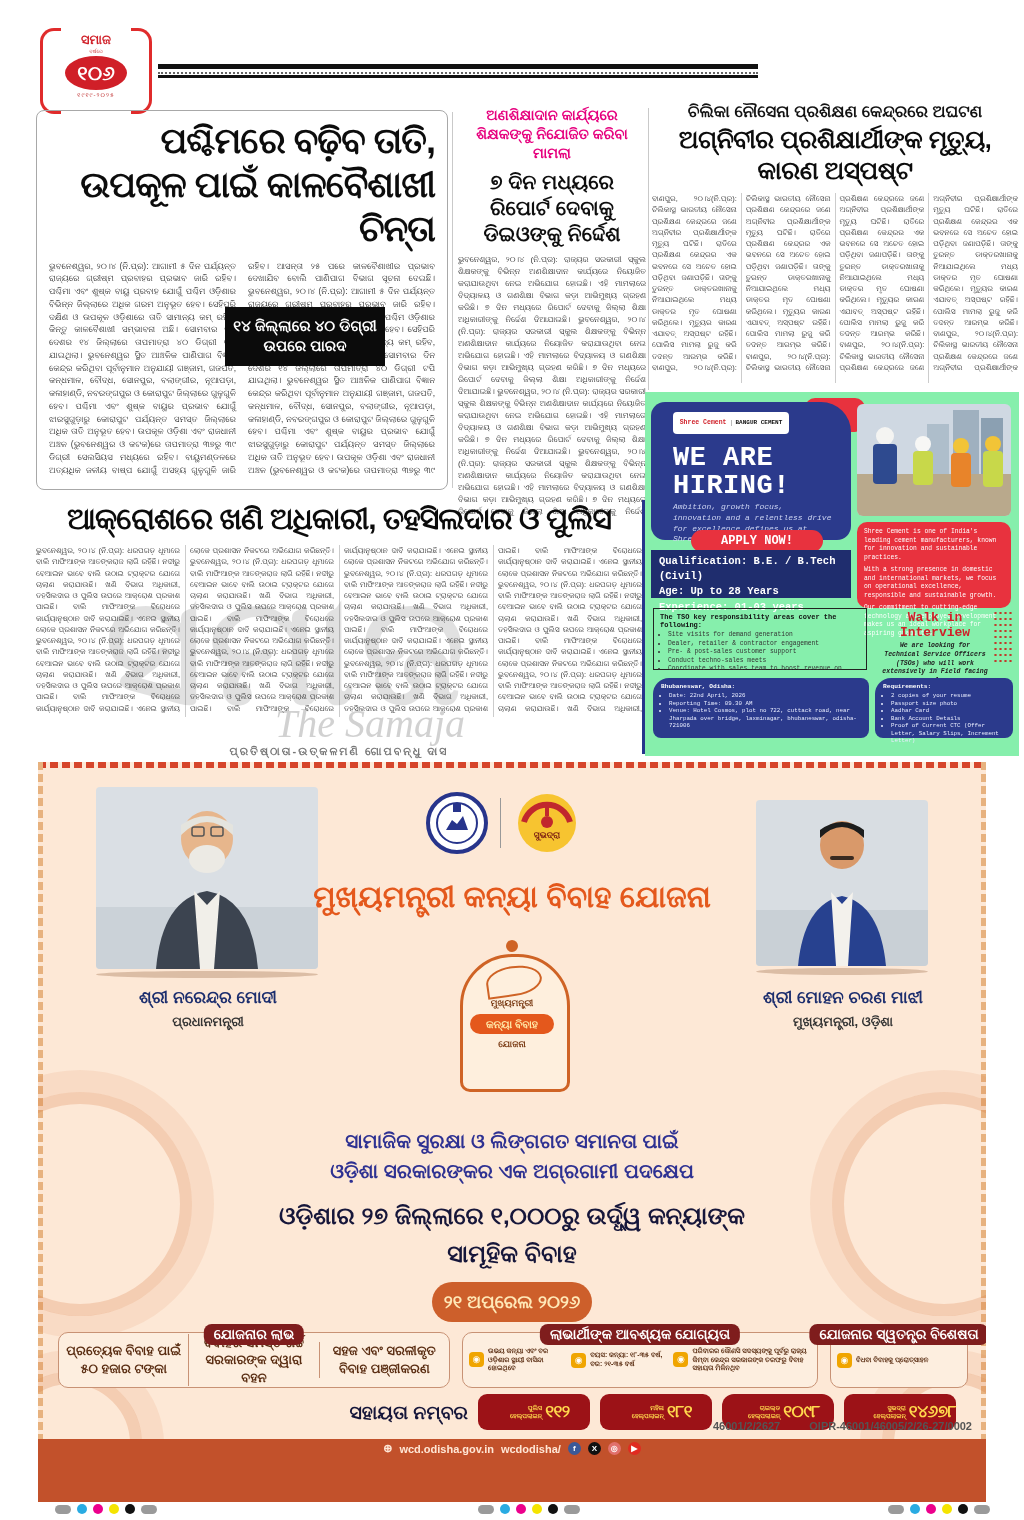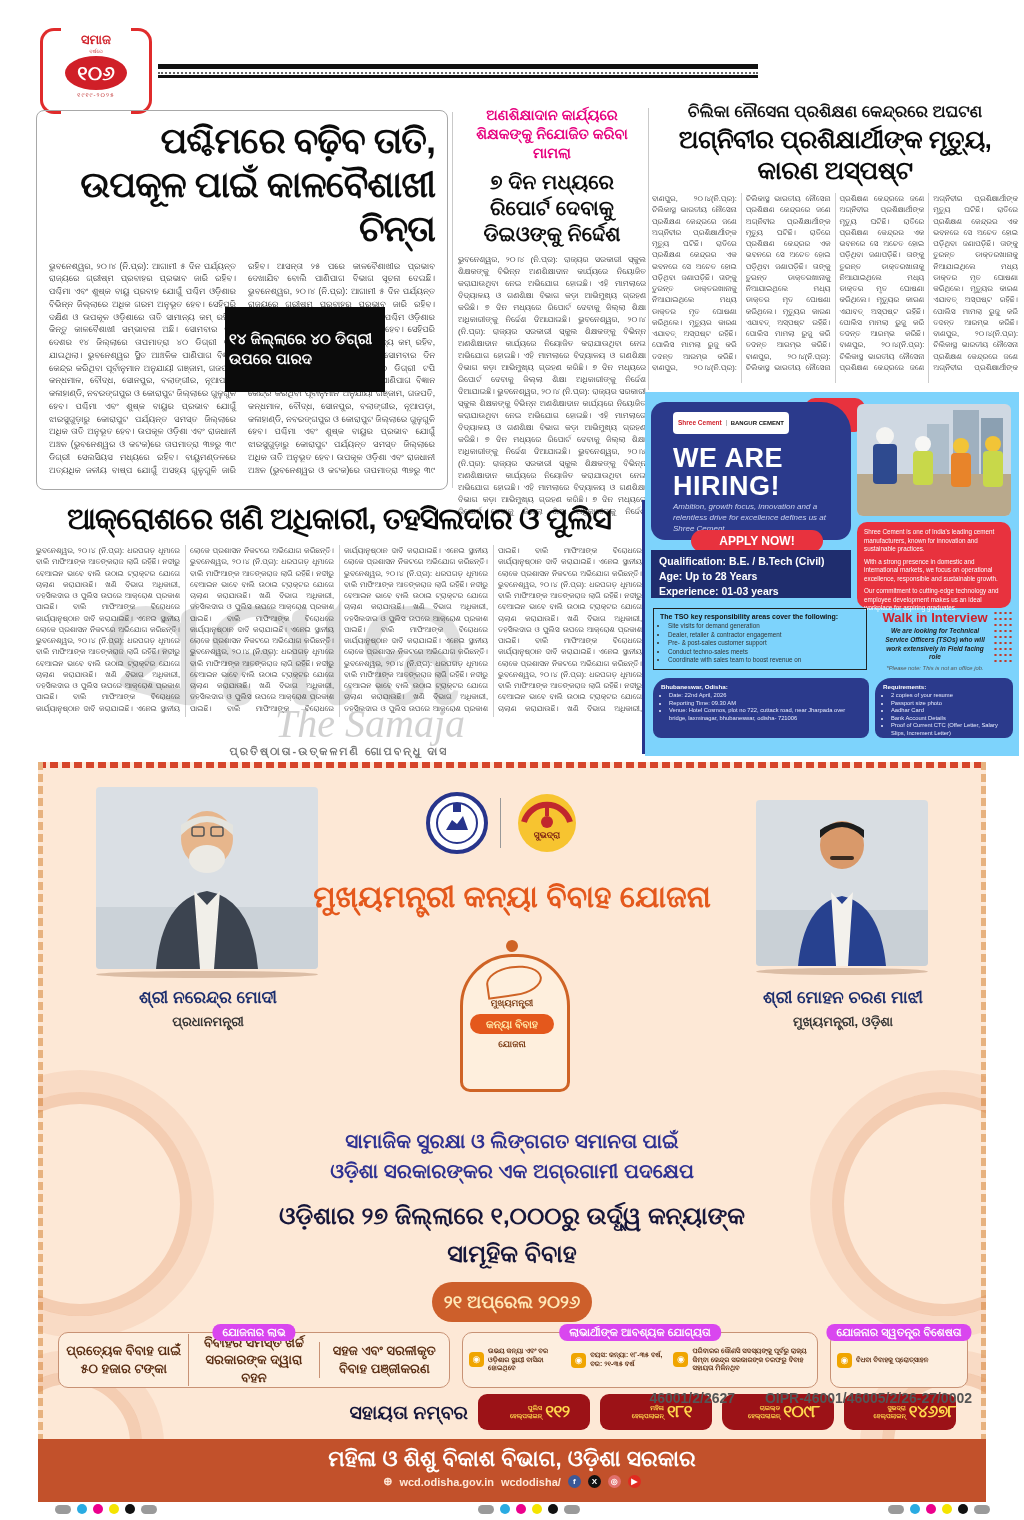--- a/index.html
+++ b/index.html
@@ -35,21 +35,21 @@
   .hex-inner .l1{font-size:12px;margin-top:8px;}
   .hex-inner .l2{font-size:11px;margin-top:2px;line-height:1.15;}
 
   
   .article-box{left:36px;top:110px;width:412px;height:380px;border:1.5px solid #a8a8a8;
                border-radius:8px;box-sizing:border-box;padding:8px 12px;}
   .h-main{font-size:36px;line-height:1.22;font-weight:bold;text-align:right;color:#0c0c0c;letter-spacing:-1px;}
   .bodytxt{font-size:8.5px;line-height:1.5;text-align:justify;color:#383838;overflow:hidden;}
   .a1body{margin-top:9px;height:218px;column-count:2;column-gap:12px;}
   .black-badge{position:absolute;left:188px;top:196px;width:152px;background:#0b0b0b;color:#fff;
-               font-size:15px;font-weight:bold;text-align:left;line-height:1.35;padding:22px 4px;}
+               font-size:15px;font-weight:bold;text-align:center;line-height:1.35;padding:9px 4px;}
   .article2{left:458px;top:106px;width:188px;}
   .kicker-pink{font-size:14.5px;font-weight:bold;color:#e6007e;text-align:center;line-height:1.3;}
   .h-a2{font-size:20.5px;font-weight:bold;color:#0e0e0e;text-align:center;line-height:1.28;margin:6px 0 7px;}
   .a2body{height:262px;font-size:8px;}
   .article3{left:652px;top:102px;width:366px;}
   .kicker-dark{font-size:16.5px;font-weight:bold;color:#121212;text-align:center;}
   .h-a3{font-size:25px;font-weight:bold;color:#0c0c0c;text-align:center;line-height:1.22;
         letter-spacing:-0.5px;margin:3px 0 8px;}
   .a3body{height:190px;column-count:4;column-gap:9px;column-rule:1px solid #ccc;font-size:7.5px;}
   .article4{left:36px;top:496px;width:606px;}
@@ -59,21 +59,21 @@
   .a4body{margin-top:8px;height:172px;column-count:4;column-gap:10px;column-rule:1px solid #ccc;font-size:7.5px;}
   .vdiv{width:1px;background:#c9c9c9;}
   .navy-strip{left:642px;top:500px;width:4px;height:254px;background:#27348b;}
   .wm-odia{left:105px;top:565px;font-size:150px;font-weight:bold;color:rgba(70,70,70,0.16);letter-spacing:6px;}
   .wm-latin{left:275px;top:700px;font-size:40px;font-style:italic;
             font-family:"Liberation Serif",serif;color:rgba(70,70,70,0.25);}
   .founder-line{left:36px;top:745px;width:606px;text-align:center;font-size:11px;font-weight:bold;
                 color:#777;letter-spacing:2px;}
 
   
-  .shree{left:645px;top:392px;width:374px;height:364px;background:#7dd3fc;font-family:Liberation Sans, sans-serif;}
+  .shree{left:645px;top:392px;width:374px;height:364px;background:#86efac;font-family:Liberation Mono, monospace;}
   .sc-blue{position:absolute;left:6px;top:10px;width:200px;height:138px;background:#2b3a8c;
            border-radius:14px 30px 14px 14px;}
   .sc-redwrap{position:absolute;left:160px;top:6px;width:60px;height:34px;background:#e8323e;border-radius:10px;}
   .sc-logochip{position:absolute;left:22px;top:10px;width:116px;height:22px;background:#fff;border-radius:4px;
                display:flex;align-items:center;justify-content:center;gap:4px;font-weight:bold;}
   .sc-logochip .s1{color:#d01f28;font-size:6.5px;line-height:1;}
   .sc-logochip .s2{color:#111;font-size:6px;border-left:1px solid #bbb;padding-left:4px;line-height:1;}
   .sc-title{position:absolute;left:22px;top:42px;color:#fff;font-size:27px;font-weight:800;line-height:1.05;letter-spacing:0.5px;}
   .sc-sub{position:absolute;left:22px;top:100px;width:160px;color:#ccd4f2;font-size:8px;font-style:italic;line-height:1.35;}
   .sc-apply{position:absolute;left:40px;top:128px;width:132px;height:22px;background:#e8323e;border-radius:11px;
@@ -123,38 +123,38 @@
               color:#ffe9a8;font-size:10.5px;font-weight:bold;text-align:center;line-height:20px;}
   .arch .in3{position:absolute;left:0;top:99px;width:120px;text-align:center;font-size:9px;font-weight:bold;color:#7a3b14;}
   .arch .motif{position:absolute;left:34px;top:26px;width:52px;height:26px;border:2px solid #cf6325;
                border-radius:50% 50% 50% 0;transform:rotate(-8deg);}
   .tagline{position:absolute;left:0;width:100%;text-align:center;font-size:20px;font-weight:bold;color:#2e3192;}
   .factline{position:absolute;left:0;width:100%;text-align:center;font-size:24px;font-weight:800;color:#16163a;}
   .date-pill{position:absolute;left:394px;top:520px;width:160px;height:40px;background:#cd5f2b;border-radius:22px;
              color:#ffe9b8;font-size:18px;font-weight:bold;text-align:center;line-height:40px;}
   .info-box{position:absolute;top:570px;height:56px;border:1.3px solid #c89275;border-radius:10px;
             background:#fdeedf;box-sizing:border-box;}
-  .info-label{position:absolute;top:-9px;left:50%;transform:translateX(-50%);background:#d946ef;color:#fff;
-              font-size:11px;font-weight:bold;border-radius:8px;padding:2px 10px;white-space:nowrap;}
+  .info-label{position:absolute;top:-9px;left:50%;transform:translateX(-50%);background:#7f1d1d;color:#fff;
+              font-size:14px;font-weight:bold;border-radius:8px;padding:2px 10px;white-space:nowrap;}
   .benefit-row{display:flex;height:100%;align-items:center;}
   .benefit-item{flex:1;text-align:center;font-size:13px;font-weight:bold;color:#5a2d12;
                 line-height:1.35;padding:0 6px;}
   .benefit-item + .benefit-item{border-left:1.3px solid #c89275;}
   .elig-row{display:flex;height:100%;align-items:center;gap:4px;padding:0 6px;box-sizing:border-box;}
   .elig-item{display:flex;align-items:center;gap:4px;flex:1;}
   .elig-ico{width:15px;height:15px;min-width:15px;background:#f0a500;border-radius:4px;color:#fff;
             font-size:9px;text-align:center;line-height:15px;}
   .elig-txt{font-size:6.8px;font-weight:bold;color:#5a2d12;line-height:1.3;}
   .help-label{position:absolute;left:270px;top:640px;width:160px;text-align:right;
               font-size:19px;font-weight:800;color:#16163a;}
   .help-badge{position:absolute;top:632px;width:112px;height:36px;background:#9c1217;border-radius:9px;
               display:flex;align-items:center;justify-content:center;gap:3px;box-sizing:border-box;}
   .hb-label{font-size:6.3px;font-weight:bold;color:#ffd84d;text-align:right;line-height:1.25;width:44px;}
   .hb-num{font-size:17px;font-weight:800;color:#ffd84d;letter-spacing:-0.5px;}
-  .print-codes{position:absolute;right:14px;top:628px;font-size:14px;font-weight:bold;color:#555;
+  .print-codes{position:absolute;right:14px;top:658px;font-size:11px;font-weight:bold;color:#555;
                font-family:"Liberation Sans",sans-serif;}
   .print-codes span{margin-left:26px;}
   .dept-bar{position:absolute;left:0;top:677px;width:100%;height:63px;background:#c2512b;text-align:center;}
   .dept-title{font-size:22px;font-weight:800;color:#fff;margin-top:7px;}
   .dept-web{font-size:11px;font-weight:bold;color:#ffe7d6;margin-top:3px;display:flex;
             align-items:center;justify-content:center;gap:7px;}
   .soc{display:inline-block;width:13px;height:13px;border-radius:50%;color:#fff;font-size:8px;
        font-weight:bold;text-align:center;line-height:13px;}
   .regmarks{top:1503px;width:104px;height:12px;display:flex;align-items:center;gap:6px;}
   .regmarks i{display:block;width:10px;height:10px;border-radius:50%;}
@@ -423,21 +423,20 @@
       <span class="hb-label">ସୁଭଦ୍ରା ହେଲ୍ପଲାଇନ୍</span>
       <span class="hb-num">୧୪୬୭୮</span>
     </div>
 
     <div class="print-codes">
       <span>46001/2/2627</span>
       <span>OIPR-46001/46005/2/26-27/0002</span>
     </div>
 
     <div class="dept-bar">
-      <div class="dept-title">ମହିଳା ଓ ଶିଶୁ ବିକାଶ ବିଭାଗ, ଓଡ଼ିଶା ସରକାର</div>
       <div class="dept-web">
         <span>⊕</span>
         <span>wcd.odisha.gov.in</span>
         <span>wcdodisha/</span>
         <span class="soc" style="background:#3b5998;">f</span>
         <span class="soc" style="background:#111;">X</span>
         <span class="soc" style="background:#e1706c;">◎</span>
         <span class="soc" style="background:#e02b20;">▶</span>
       </div>
     </div>

